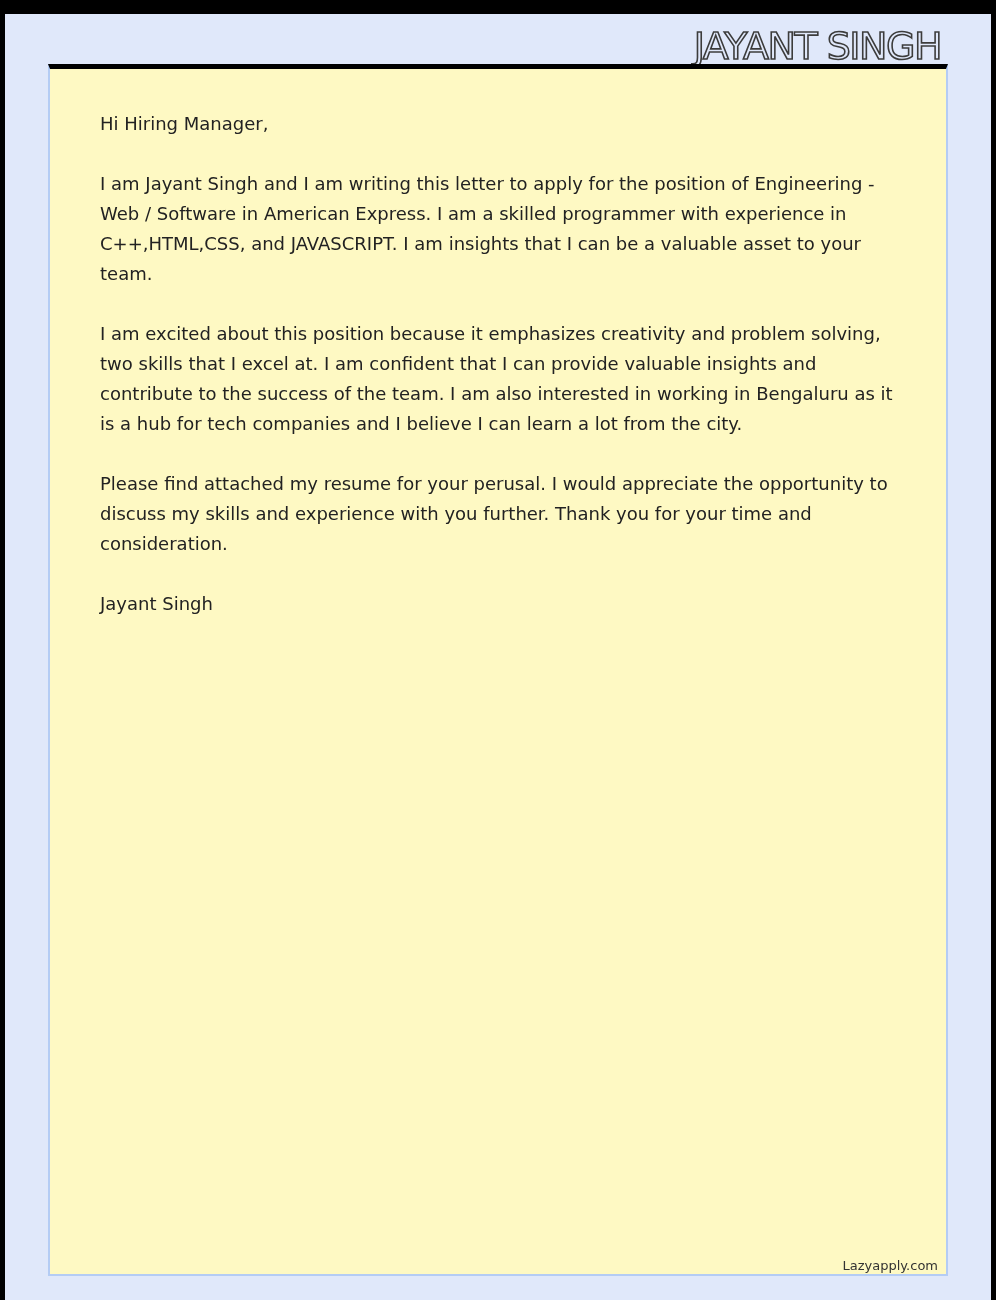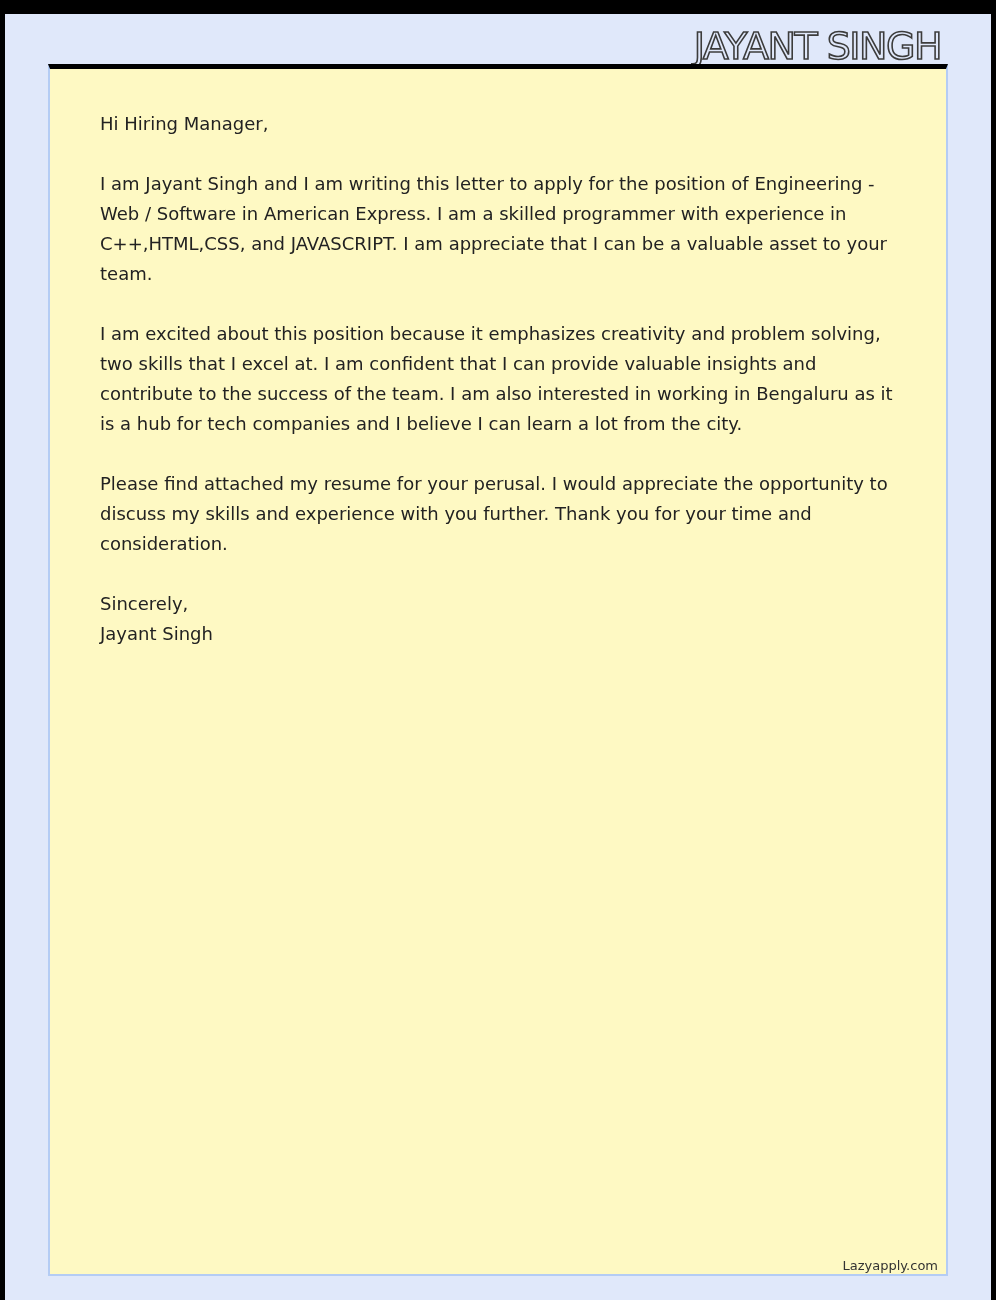--- a/index.html
+++ b/index.html
@@ -77,22 +77,21 @@
   </style>
 </head>
 <body>
 
 <div class="frame">
   <h1 class="name-heading">JAYANT SINGH</h1>
 
   <div class="page">
     <div class="letter">
       <p>Hi Hiring Manager,</p>
-      <p>I am Jayant Singh and I am writing this letter to apply for the position of Engineering - Web / Software in American Express. I am a skilled programmer with experience in C++,HTML,CSS, and JAVASCRIPT. I am appreciate that I can be a valuable asset to your team.</p>
+      <p>I am Jayant Singh and I am writing this letter to apply for the position of Engineering - Web / Software in American Express. I am a skilled programmer with experience in C++,HTML,CSS, and JAVASCRIPT. I am insights that I can be a valuable asset to your team.</p>
       <p>I am excited about this position because it emphasizes creativity and problem solving, two skills that I excel at. I am confident that I can provide valuable insights and contribute to the success of the team. I am also interested in working in Bengaluru as it is a hub for tech companies and I believe I can learn a lot from the city.</p>
       <p>Please find attached my resume for your perusal. I would appreciate the opportunity to discuss my skills and experience with you further. Thank you for your time and consideration.</p>
-      <div class="closing">Sincerely,</div>
       <div class="closing">Jayant Singh</div>
     </div>
 
     <div class="footer-brand">Lazyapply.com</div>
   </div>
 </div>
 
 </body></html>

